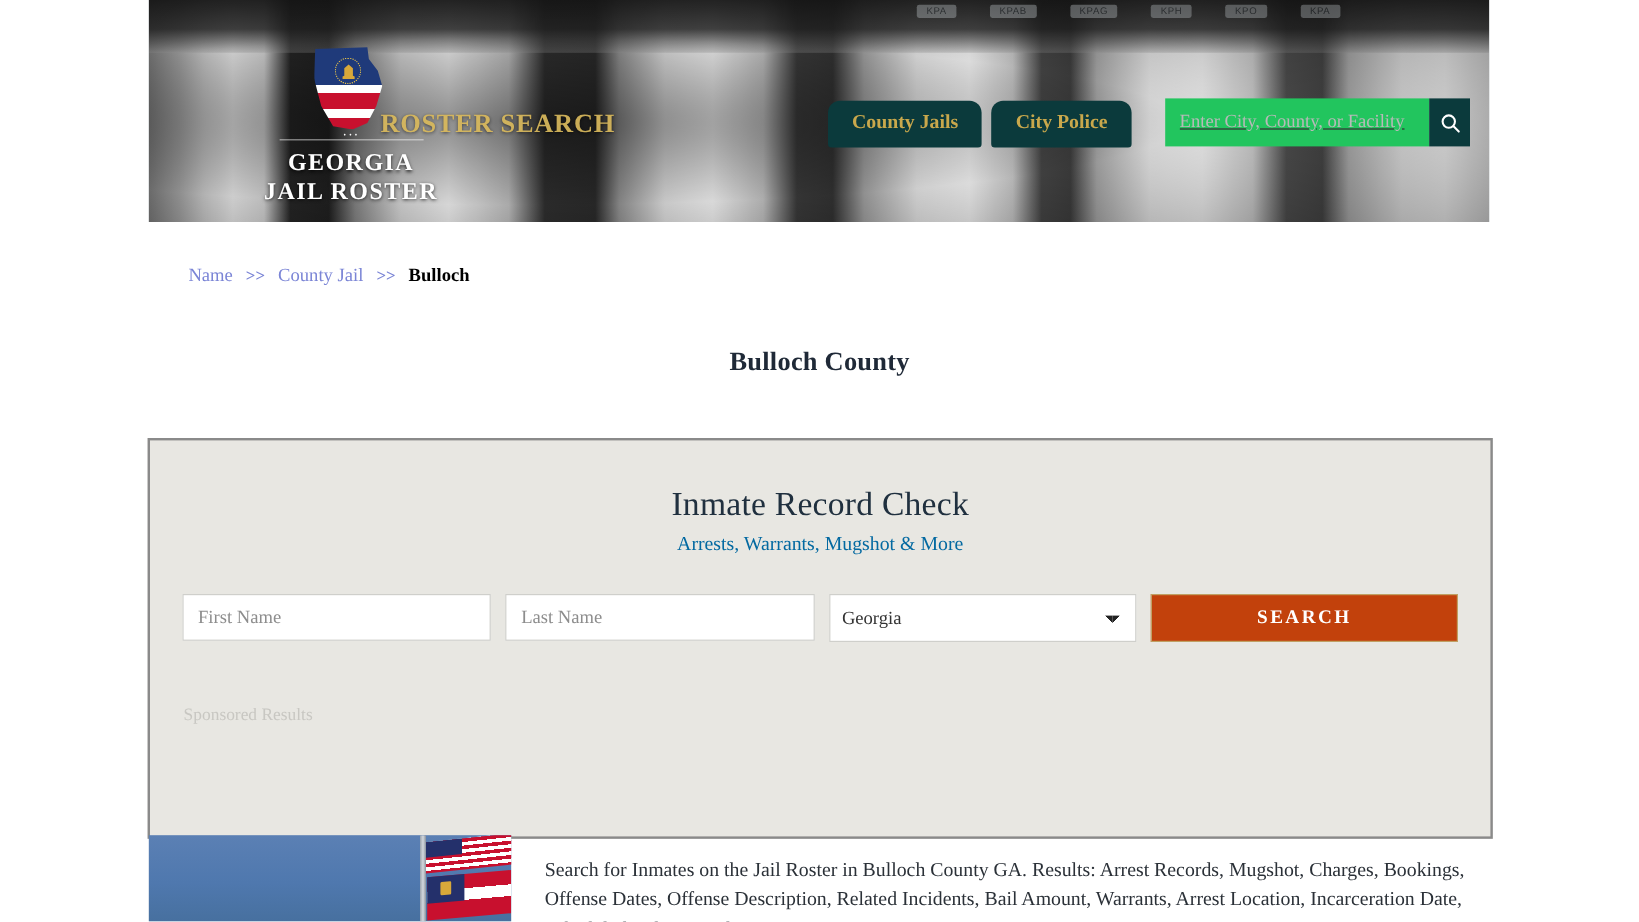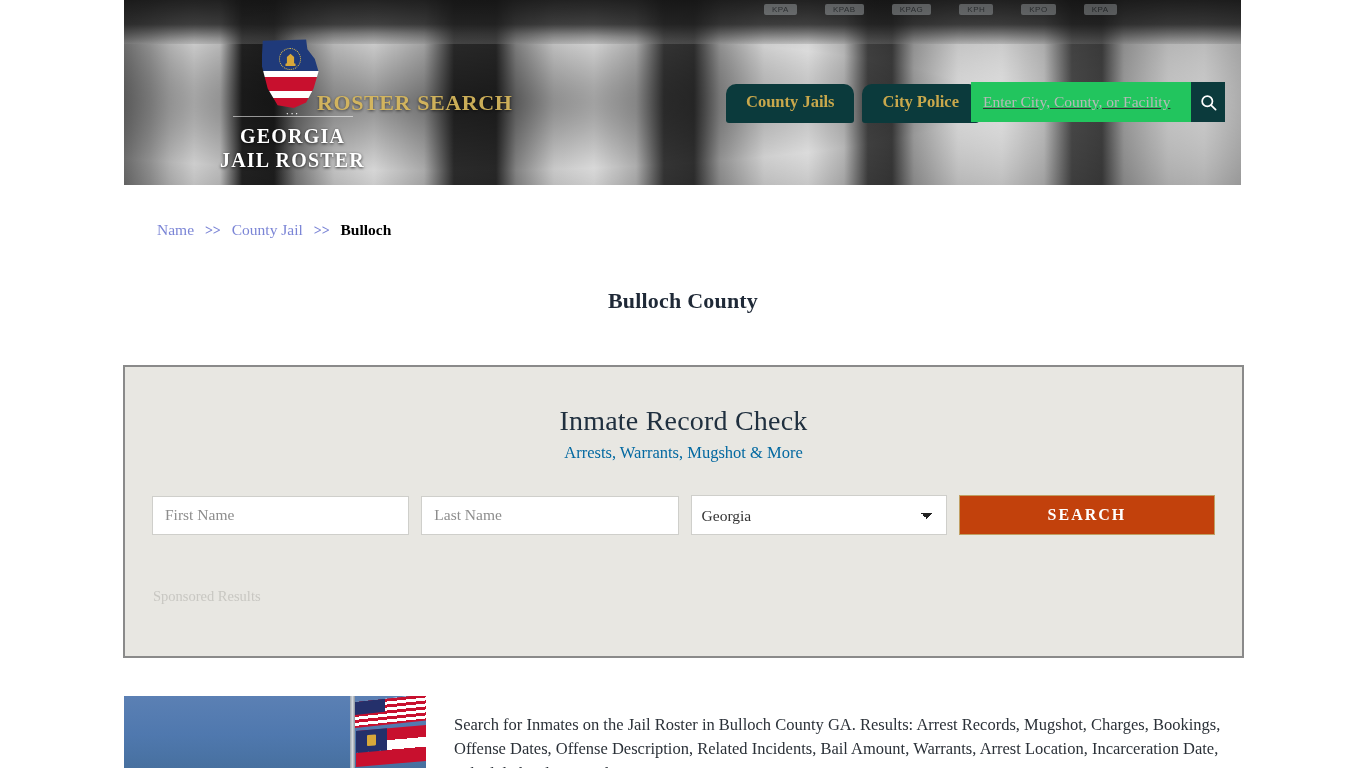--- a/index.html
+++ b/index.html
@@ -155,21 +155,20 @@
     opacity: .93;
   }
 
   
   .nav-tabs {
     position: absolute;
     left: 566px;
     top: 84px;
     display: flex;
     gap: 8px;
-    margin-left: 36px;
   }
   .nav-tab {
     background: #0b3a3c;
     color: #c9a84c;
     font-family: "Liberation Serif", serif;
     font-size: 16.5px;
     font-weight: bold;
     padding: 10px 20px 12px;
     border-radius: 10px 10px 3px 3px;
     line-height: 1;
@@ -241,21 +240,21 @@
     color: #1f2937;
     letter-spacing: .2px;
   }
 
   
   .card {
     position: absolute;
     left: 123px;
     top: 365px;
     width: 1121px;
-    height: 293px;
+    height: 334px;
     background: #e8e7e2;
     border: 2px solid #8a8a8a;
   }
   .card-title {
     text-align: center;
     margin-top: 38px;
     font-family: "Liberation Serif", serif;
     font-size: 28px;
     color: #20303f;
     letter-spacing: .2px;
@@ -263,21 +262,20 @@
   .card-sub {
     text-align: center;
     margin-top: 6px;
     font-family: "Liberation Serif", serif;
     font-size: 16.5px;
     color: #0369a1;
   }
 
   .form-row {
     display: flex;
-    align-items: center;
     gap: 12px;
     padding: 0 27px;
     margin-top: 32px;
   }
   .form-row input[type="text"] {
     height: 39px;
     border: 1px solid #cfcfcb;
     background: #fff;
     padding: 0 12px;
     font-family: "Liberation Serif", serif;

